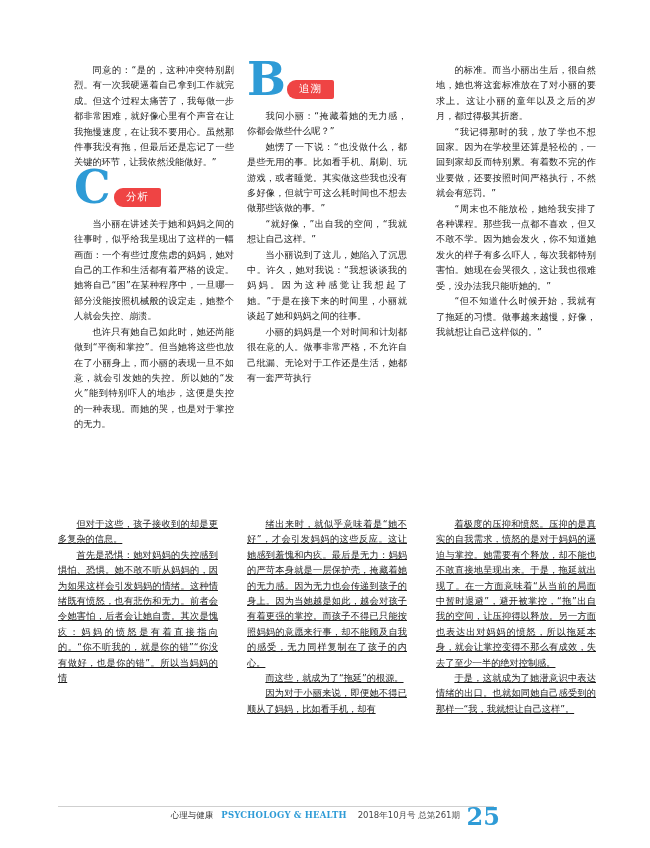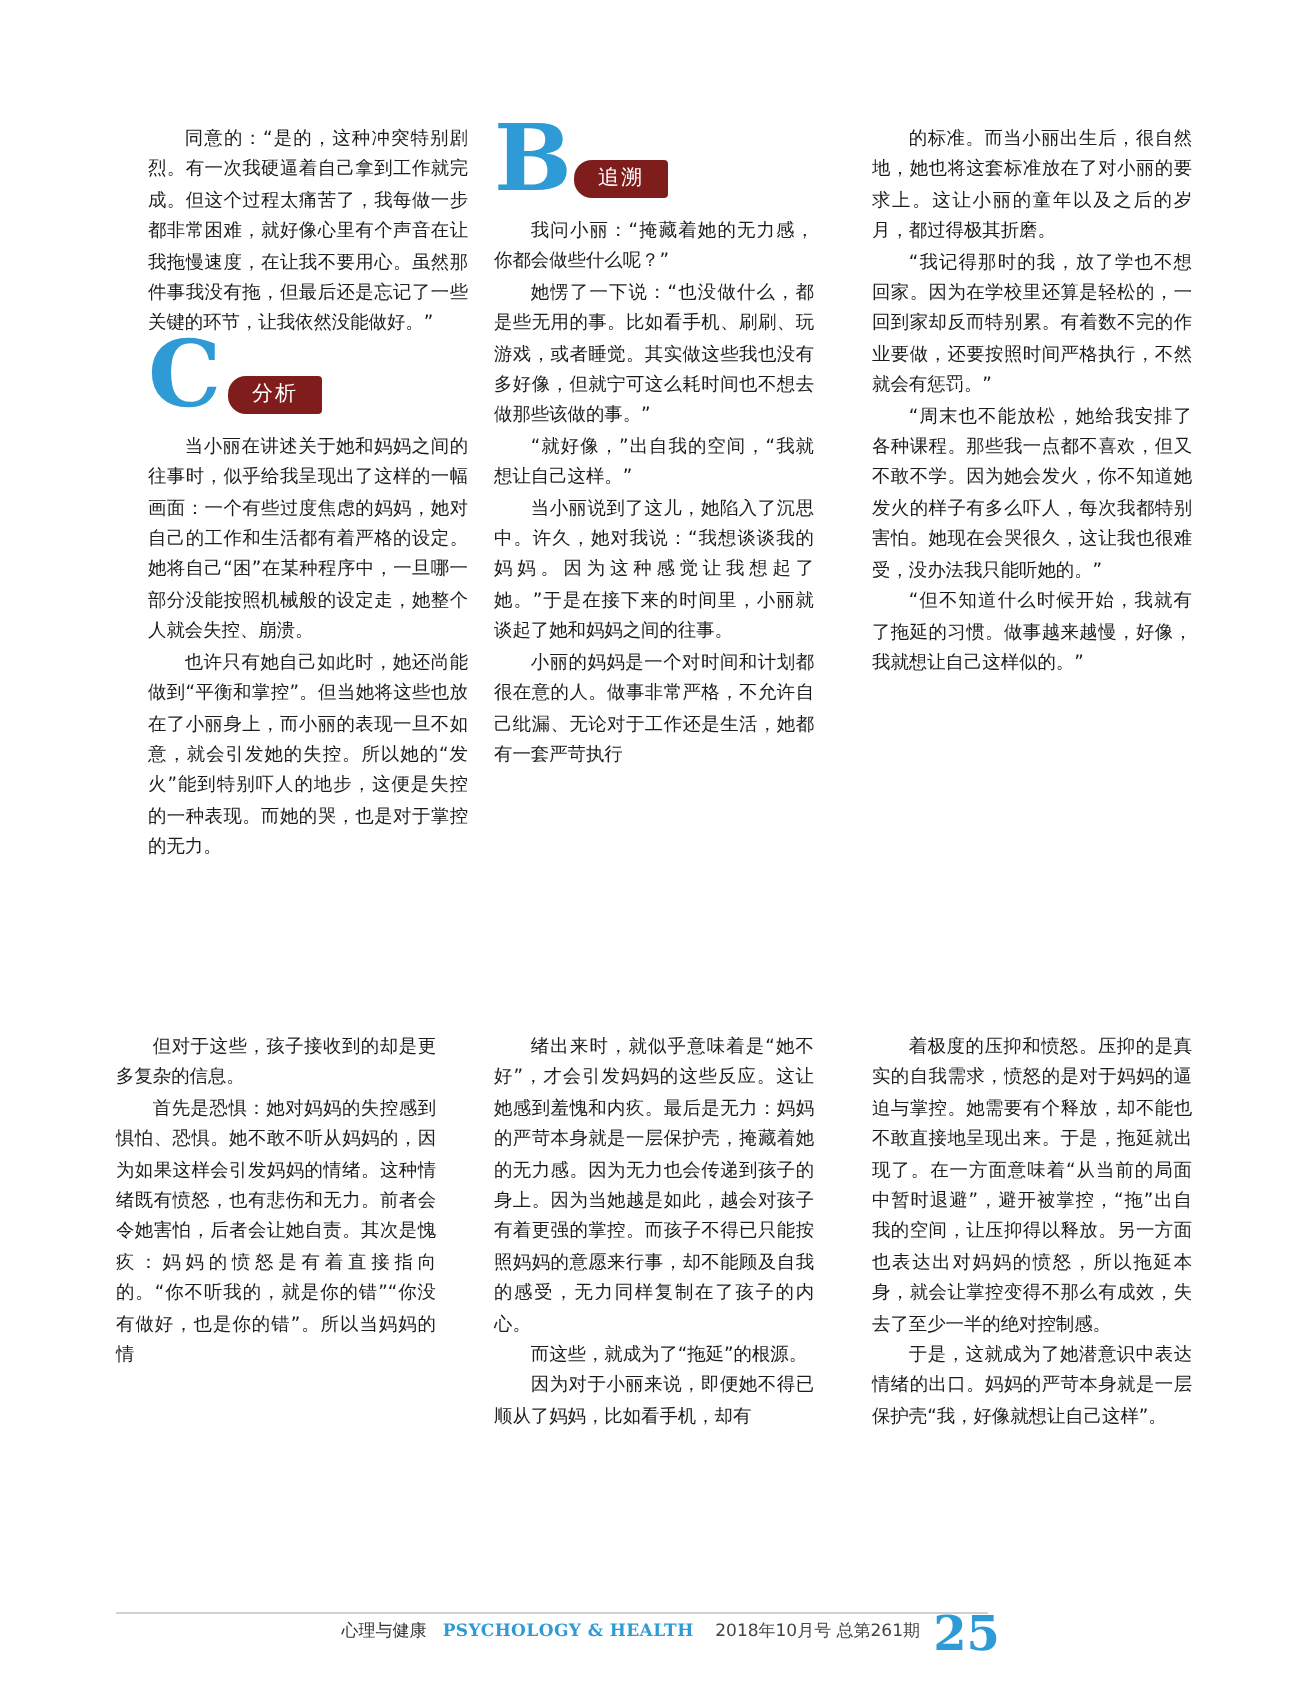--- a/index.html
+++ b/index.html
@@ -63,21 +63,21 @@
     font-weight: bold;
     font-size: 46px;
     line-height: 46px;
     color: #2e9bd6;
   }
   .sec-letter.c { color: #2e9bd6; }
   .sec-tag {
     position: absolute;
     left: 40px;
     top: 18px;
-    background: #7f1d1d;
+    background: #ef4444;
     color: #fff;
     font-size: 10.5px;
     letter-spacing: 1px;
     padding: 2px 12px 3px 12px;
     border-radius: 2px;
     white-space: nowrap;
   }
   .sec-tag.rounded-left {
     border-top-left-radius: 9px;
     border-bottom-left-radius: 9px;
@@ -88,20 +88,21 @@
     position: absolute;
     left: 58px;
     top: 516px;
     width: 538px;
     height: 270px;
   }
   .bcol {
     position: absolute;
     top: 0;
     width: 160px;
+    text-decoration: underline;
   }
   .bcol1 { left: 0; }
   .bcol2 { left: 189px; }
   .bcol3 { left: 378px; }
 
   
   .footer {
     position: absolute;
     left: 0;
     bottom: 18px;
@@ -185,21 +186,21 @@
       <p class="body">但对于这些，孩子接收到的却是更多复杂的信息。</p>
       <p class="body">首先是恐惧：她对妈妈的失控感到惧怕、恐惧。她不敢不听从妈妈的，因为如果这样会引发妈妈的情绪。这种情绪既有愤怒，也有悲伤和无力。前者会令她害怕，后者会让她自责。其次是愧疚：妈妈的愤怒是有着直接指向的。“你不听我的，就是你的错”“你没有做好，也是你的错”。所以当妈妈的情</p>
     </div>
     <div class="bcol bcol2">
       <p class="body">绪出来时，就似乎意味着是“她不好”，才会引发妈妈的这些反应。这让她感到羞愧和内疚。最后是无力：妈妈的严苛本身就是一层保护壳，掩藏着她的无力感。因为无力也会传递到孩子的身上。因为当她越是如此，越会对孩子有着更强的掌控。而孩子不得已只能按照妈妈的意愿来行事，却不能顾及自我的感受，无力同样复制在了孩子的内心。</p>
       <p class="body">而这些，就成为了“拖延”的根源。</p>
       <p class="body">因为对于小丽来说，即便她不得已顺从了妈妈，比如看手机，却有</p>
     </div>
     <div class="bcol bcol3">
       <p class="body">着极度的压抑和愤怒。压抑的是真实的自我需求，愤怒的是对于妈妈的逼迫与掌控。她需要有个释放，却不能也不敢直接地呈现出来。于是，拖延就出现了。在一方面意味着“从当前的局面中暂时退避”，避开被掌控，“拖”出自我的空间，让压抑得以释放。另一方面也表达出对妈妈的愤怒，所以拖延本身，就会让掌控变得不那么有成效，失去了至少一半的绝对控制感。</p>
-      <p class="body">于是，这就成为了她潜意识中表达情绪的出口。妈妈的严苛本身就是一层保护壳“我，好像就想让自己这样”。</p>
+      <p class="body">于是，这就成为了她潜意识中表达情绪的出口。也就如同她自己感受到的那样一“我，我就想让自己这样”。</p>
     </div>
   </div>
 
   <div class="footer">
     <div class="footer-rule"></div>
     <div class="footer-text">
       <span>心理与健康</span>
       &nbsp;
       <span class="en">PSYCHOLOGY &amp; HEALTH</span>
       &nbsp;&nbsp;

